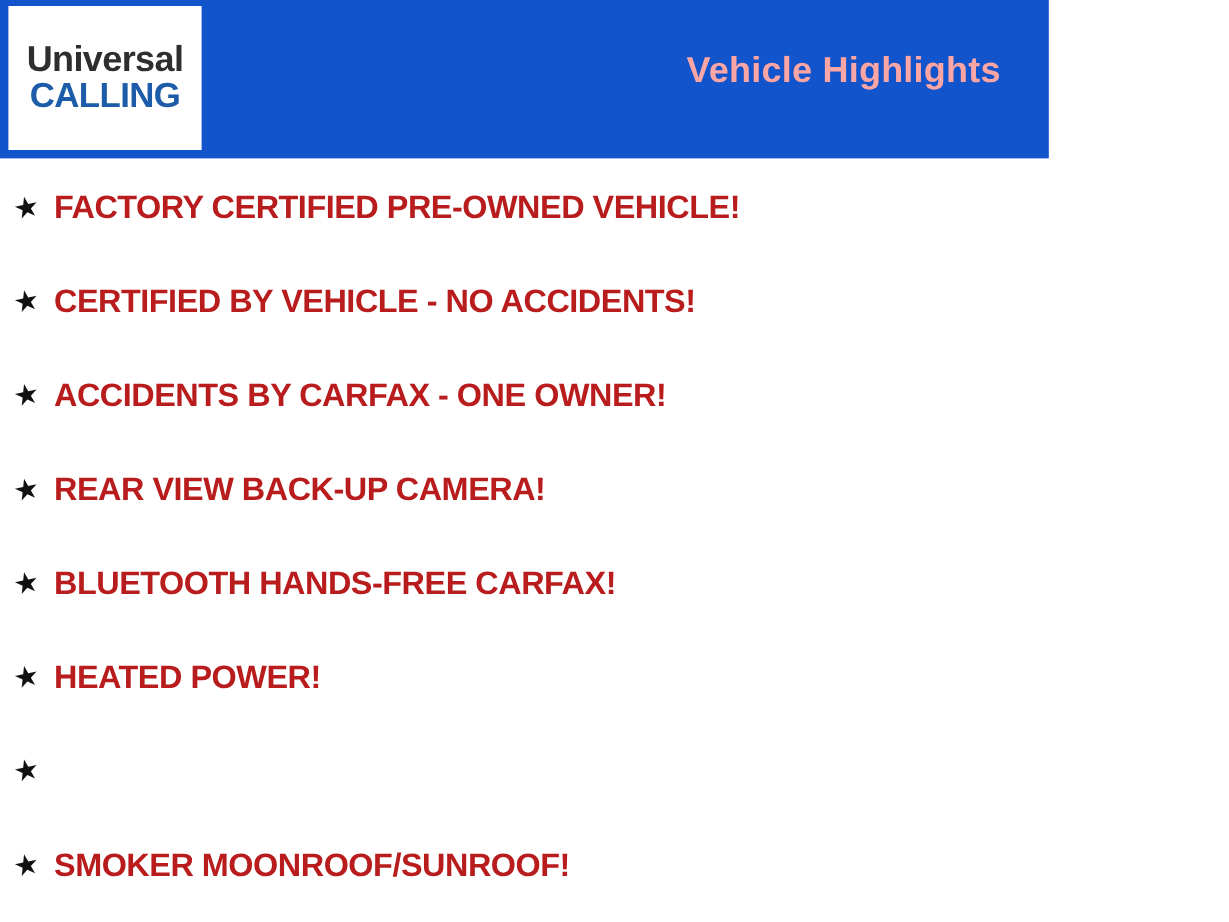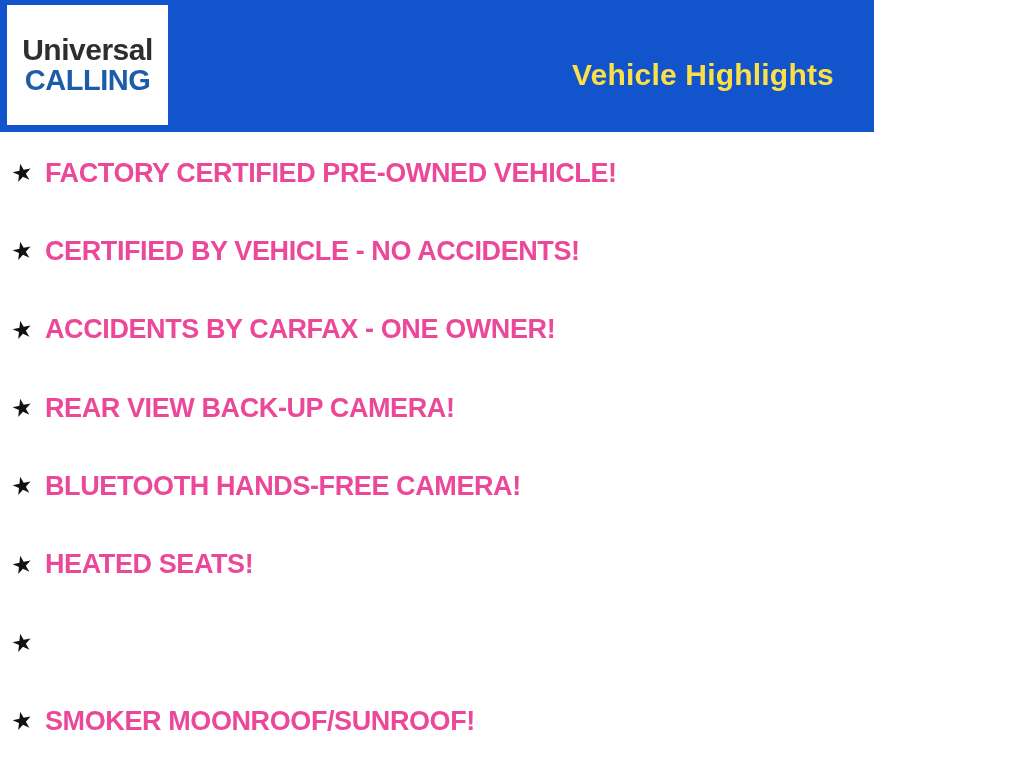--- a/index.html
+++ b/index.html
@@ -37,24 +37,24 @@
   }
   .logo-line2 {
     font-size: 29px;
     font-weight: bold;
     color: #1c5ca8;
     letter-spacing: -0.5px;
   }
   .header-title {
     position: absolute;
     right: 40px;
-    top: 58px;
+    top: 42px;
     font-size: 30px;
     font-weight: bold;
-    color: #fde047;
+    color: #fca5a5;
     letter-spacing: 0.2px;
   }
   .highlights-list {
     list-style: none;
     padding-top: 2px;
   }
   .highlight-item {
     height: 78.3px;
     display: flex;
     align-items: center;
@@ -66,21 +66,21 @@
     text-align: center;
     font-size: 24px;
     color: #111111;
     transform: rotate(-12deg);
     margin-right: 9px;
     flex: 0 0 auto;
   }
   .highlight-text {
     font-size: 27px;
     font-weight: bold;
-    color: #ec4899;
+    color: #b91c1c;
     letter-spacing: -0.4px;
     white-space: nowrap;
   }
 </style>
 </head>
 <body>
 
 <div class="header">
   <div class="logo-box">
     <span class="logo-line1">Universal</span>
@@ -101,25 +101,25 @@
   <li class="highlight-item">
     <span class="star">★</span>
     <span class="highlight-text">ACCIDENTS BY CARFAX - ONE OWNER!</span>
   </li>
   <li class="highlight-item">
     <span class="star">★</span>
     <span class="highlight-text">REAR VIEW BACK-UP CAMERA!</span>
   </li>
   <li class="highlight-item">
     <span class="star">★</span>
-    <span class="highlight-text">BLUETOOTH HANDS-FREE CAMERA!</span>
+    <span class="highlight-text">BLUETOOTH HANDS-FREE CARFAX!</span>
   </li>
   <li class="highlight-item">
     <span class="star">★</span>
-    <span class="highlight-text">HEATED SEATS!</span>
+    <span class="highlight-text">HEATED POWER!</span>
   </li>
   <li class="highlight-item">
     <span class="star">★</span>
   </li>
   <li class="highlight-item">
     <span class="star">★</span>
     <span class="highlight-text">SMOKER MOONROOF/SUNROOF!</span>
   </li>
 </ul>
 

